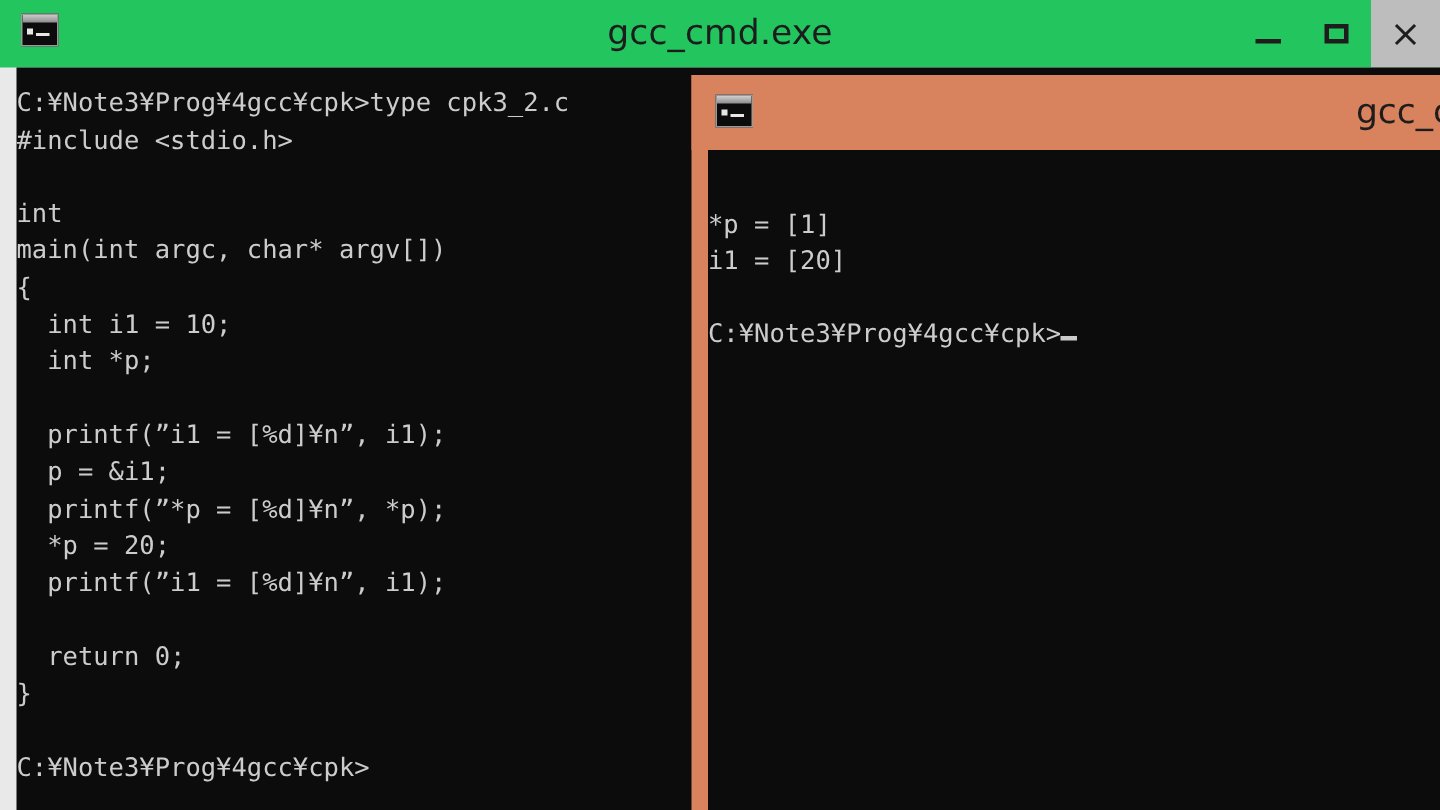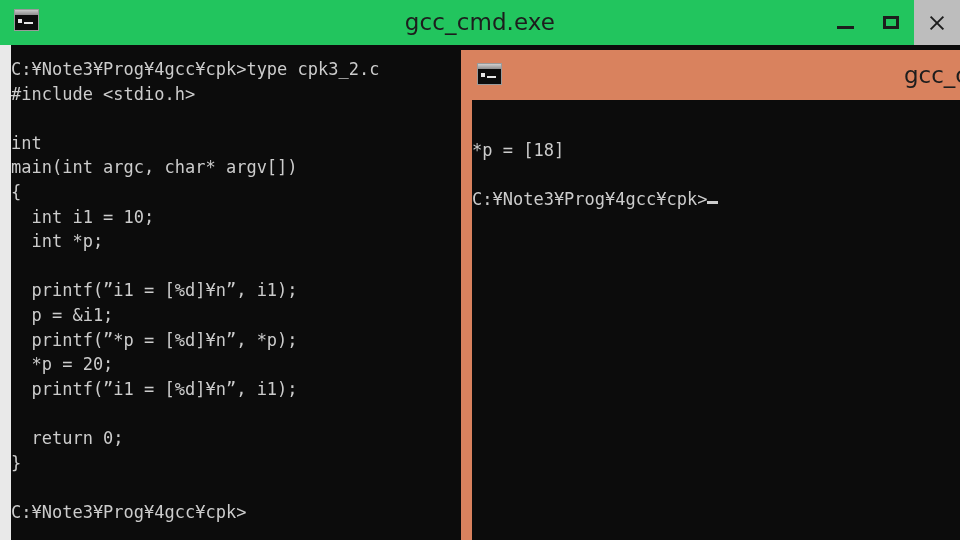--- a/index.html
+++ b/index.html
@@ -313,17 +313,17 @@
       <div class="win2-icon">
         <div class="icon-bar"></div>
         <div class="icon-prompt"></div>
         <div class="icon-cursor"></div>
       </div>
 
       <div class="win2-title">gcc_c</div>
     </div>
 
     <div class="win2-body">
-      <div class="term win2-term" id="term-front"><div class="line"></div><div class="line">*p = [18]</div><div class="line"></div><div class="line">C:¥Note3¥Prog¥4gcc¥cpk&gt;<span class="cursor-block"></span></div></div>
+      <div class="term win2-term" id="term-front"><div class="line"></div><div class="line">*p = [1]</div><div class="line">i1 = [20]</div><div class="line"></div><div class="line">C:¥Note3¥Prog¥4gcc¥cpk&gt;<span class="cursor-block"></span></div></div>
     </div>
   </div>
 
 </div>
 
 </body></html>

